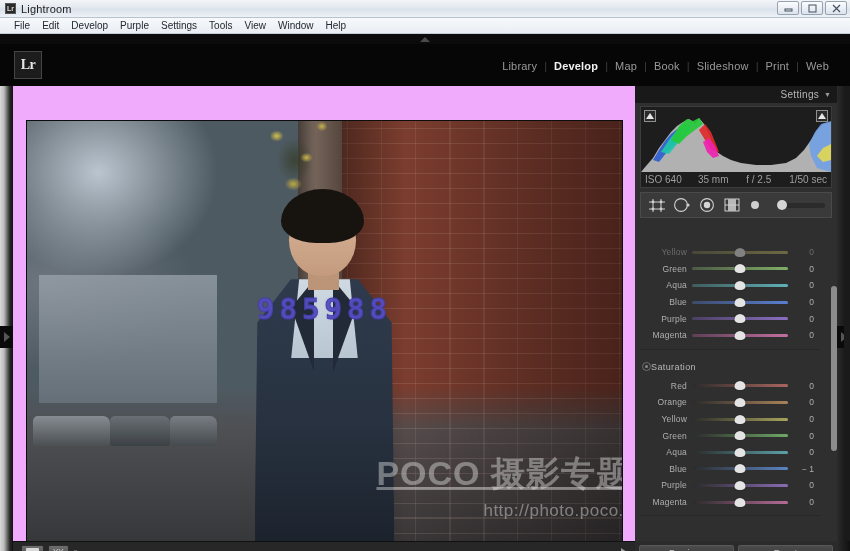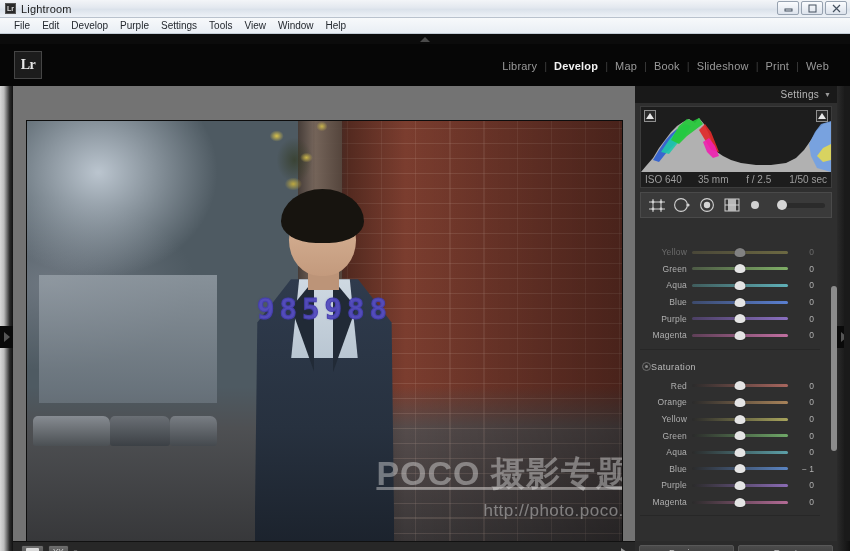--- a/index.html
+++ b/index.html
@@ -101,21 +101,21 @@
   }
   
   .right-rail{
     position:absolute; right:0; top:52px; width:13px; height:465px;
     background:linear-gradient(270deg,#101010 0%,#202020 60%,#2b2b2b 100%);
   }
 
   
   .center{
     position:absolute; left:13px; top:52px; width:622px; height:455px;
-    background:#737373;
+    background:#f0abfc;
   }
   .photo-wrap{
     position:absolute; left:14px; top:35px; width:595px; height:428px;
     background:#2b2b2b; overflow:hidden;
     box-shadow:0 0 0 1px #0d0d0d;
   }
   .photo{
     position:absolute; inset:0;
     background:
       

